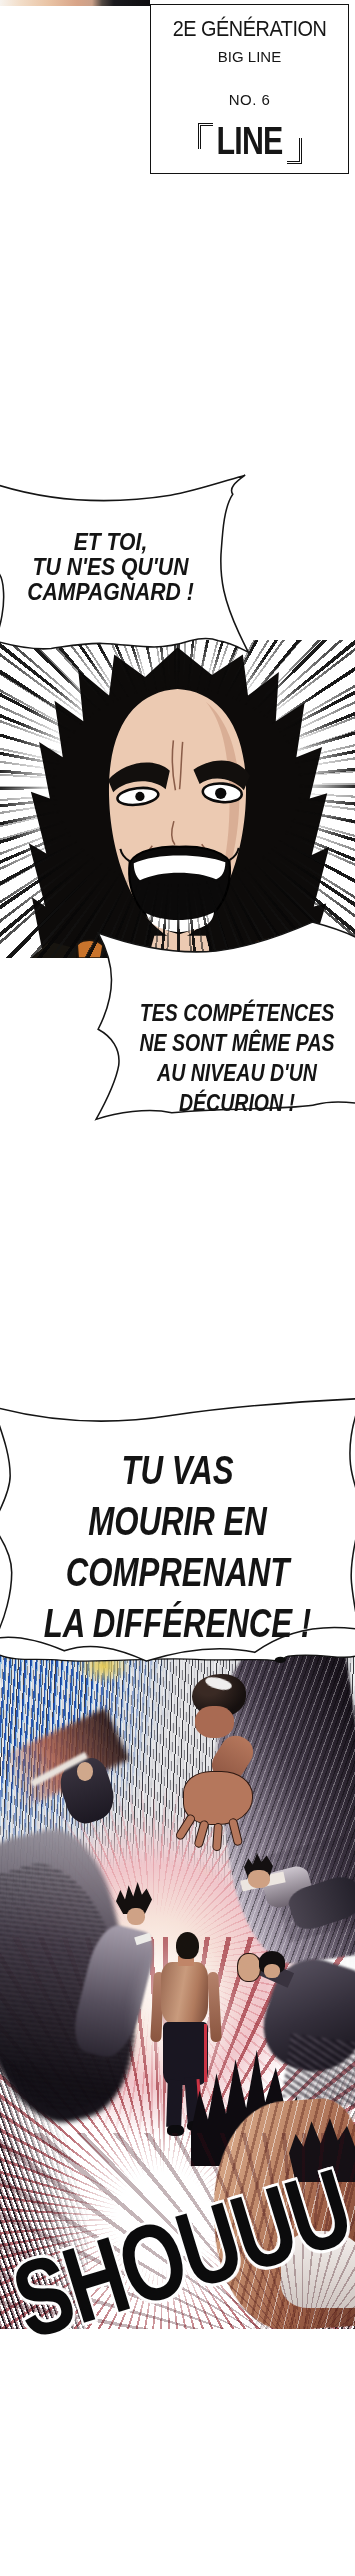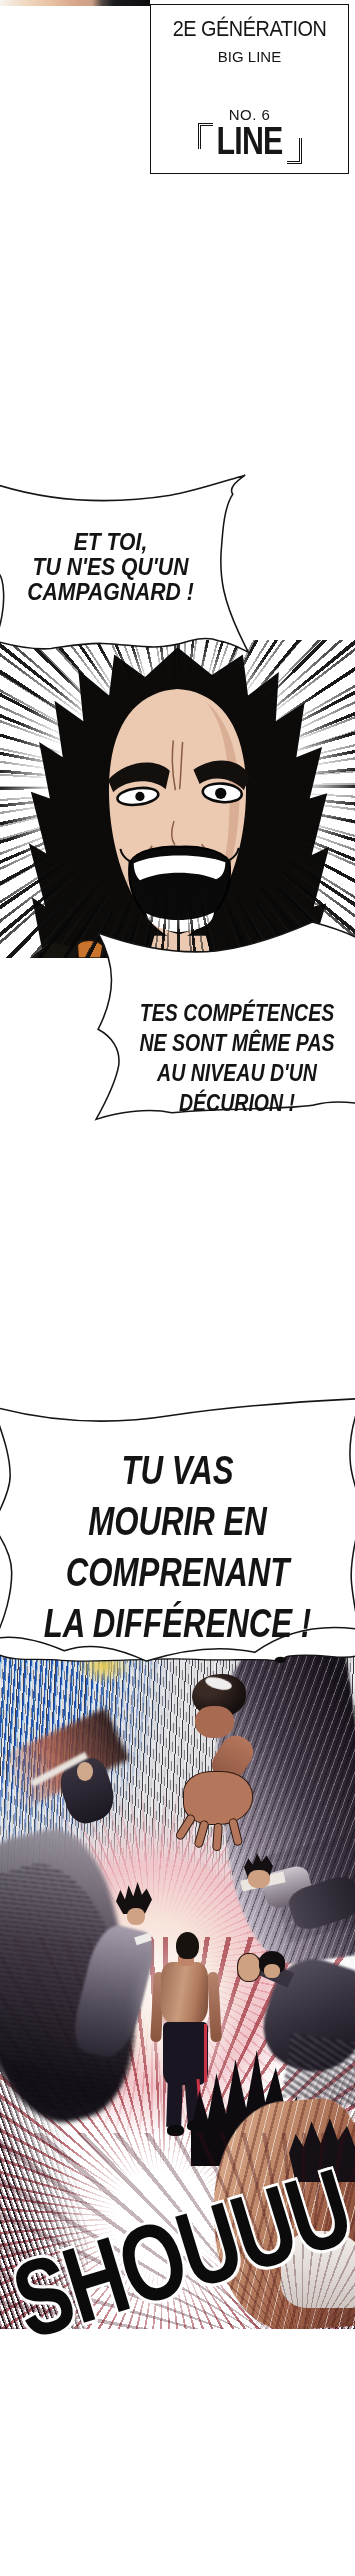--- a/index.html
+++ b/index.html
@@ -11,21 +11,21 @@
   .top-sliver{left:0;top:0;width:150px;height:6.2px;z-index:5;
     background:linear-gradient(90deg,#f7f3ee 0px,#f2ddc8 20.6px,#e9c3a4 49px,#d8a488 77px,
       #caa089 92px,#514842 102px,#1b1a1e 114px,#0d0d10 150px);}
 
   
   .title-card{left:150px;top:4.1px;width:199px;height:170px;background:#fff;
     border:1.5px solid #121212;box-sizing:border-box;z-index:10;}
   .tc-t{left:0;right:0;text-align:center;color:#161616;white-space:nowrap;}
   .tc-line1{top:11.3px;font-size:21.6px;letter-spacing:-0.5px;transform:scaleX(.92);}
   .tc-line2{top:43px;font-size:15px;}
-  .tc-line3{top:86px;font-size:15px;letter-spacing:0.5px;margin-top:15px;}
+  .tc-line3{top:86px;font-size:15px;letter-spacing:0.5px;}
   .tc-word{top:115px;font-size:38px;font-weight:700;letter-spacing:-1px;transform:scaleX(.8);}
   .br{width:12.4px;height:23px;z-index:11;}
   .br-open{left:47px;top:118px;border-top:3.6px double #111;border-left:3.6px double #111;}
   .br-close{left:136px;top:133px;border-bottom:3.6px double #111;border-right:3.6px double #111;}
 
   
   .bubble{z-index:20;}
   .bubble svg{position:absolute;left:0;top:0;}
   .btxt{position:absolute;text-align:center;color:#141414;font-style:italic;font-weight:700;white-space:nowrap;}
   .b1{left:-7.7px;top:471px;width:265px;height:193px;}

